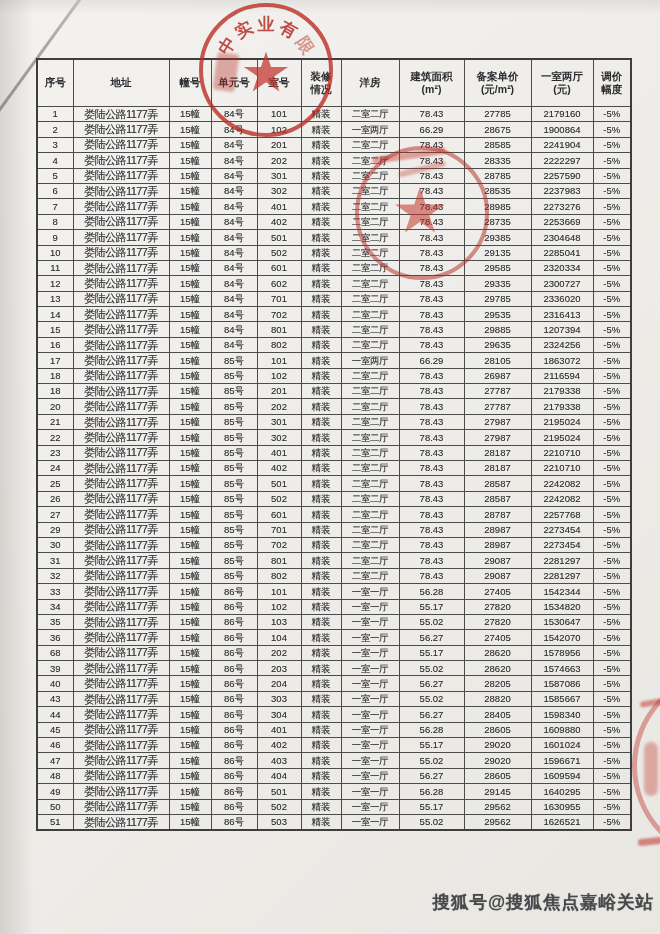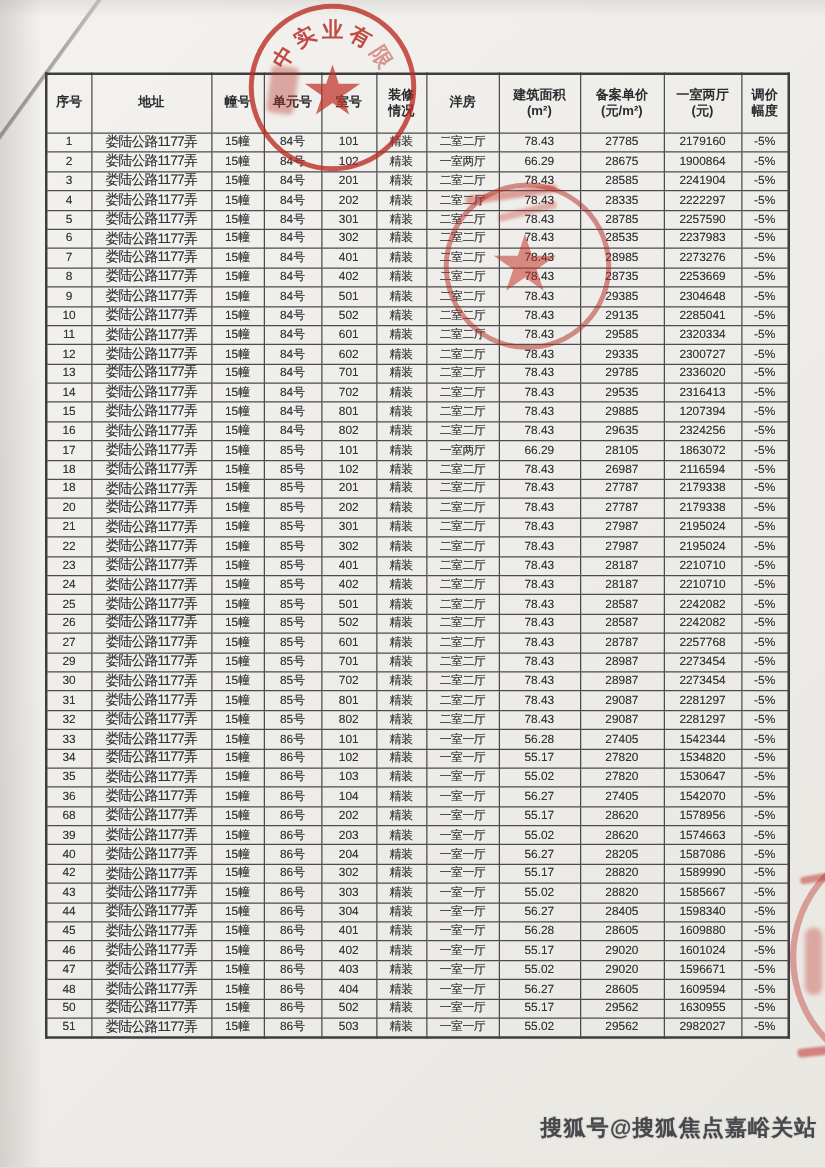--- a/index.html
+++ b/index.html
@@ -597,33 +597,20 @@
           <td>86号</td>
           <td>204</td>
           <td>精装</td>
           <td>一室一厅</td>
           <td>56.27</td>
           <td>28205</td>
           <td>1587086</td>
           <td>-5%</td>
         </tr>
         <tr>
-          <td>42</td>
-          <td>娄陆公路1177弄</td>
-          <td>15幢</td>
-          <td>86号</td>
-          <td>302</td>
-          <td>精装</td>
-          <td>一室一厅</td>
-          <td>55.17</td>
-          <td>28820</td>
-          <td>1589990</td>
-          <td>-5%</td>
-        </tr>
-        <tr>
           <td>43</td>
           <td>娄陆公路1177弄</td>
           <td>15幢</td>
           <td>86号</td>
           <td>303</td>
           <td>精装</td>
           <td>一室一厅</td>
           <td>55.02</td>
           <td>28820</td>
           <td>1585667</td>
@@ -688,20 +675,33 @@
           <td>86号</td>
           <td>404</td>
           <td>精装</td>
           <td>一室一厅</td>
           <td>56.27</td>
           <td>28605</td>
           <td>1609594</td>
           <td>-5%</td>
         </tr>
         <tr>
+          <td>49</td>
+          <td>娄陆公路1177弄</td>
+          <td>15幢</td>
+          <td>86号</td>
+          <td>501</td>
+          <td>精装</td>
+          <td>一室一厅</td>
+          <td>56.28</td>
+          <td>29145</td>
+          <td>1640295</td>
+          <td>-5%</td>
+        </tr>
+        <tr>
           <td>50</td>
           <td>娄陆公路1177弄</td>
           <td>15幢</td>
           <td>86号</td>
           <td>502</td>
           <td>精装</td>
           <td>一室一厅</td>
           <td>55.17</td>
           <td>29562</td>
           <td>1630955</td>
@@ -710,21 +710,21 @@
         <tr>
           <td>51</td>
           <td>娄陆公路1177弄</td>
           <td>15幢</td>
           <td>86号</td>
           <td>503</td>
           <td>精装</td>
           <td>一室一厅</td>
           <td>55.02</td>
           <td>29562</td>
-          <td>2982027</td>
+          <td>1626521</td>
           <td>-5%</td>
         </tr>
       </tbody>
   </table>
 
   <div class="seal seal-top">
     <div class="star"></div>
     <div class="arc-wrap">
         <span class="arc-char" style="transform: translate(-50%, -50%) rotate(-58deg) translateY(-46px);">中</span>
         <span class="arc-char" style="transform: translate(-50%, -50%) rotate(-29deg) translateY(-46px);">实</span>

